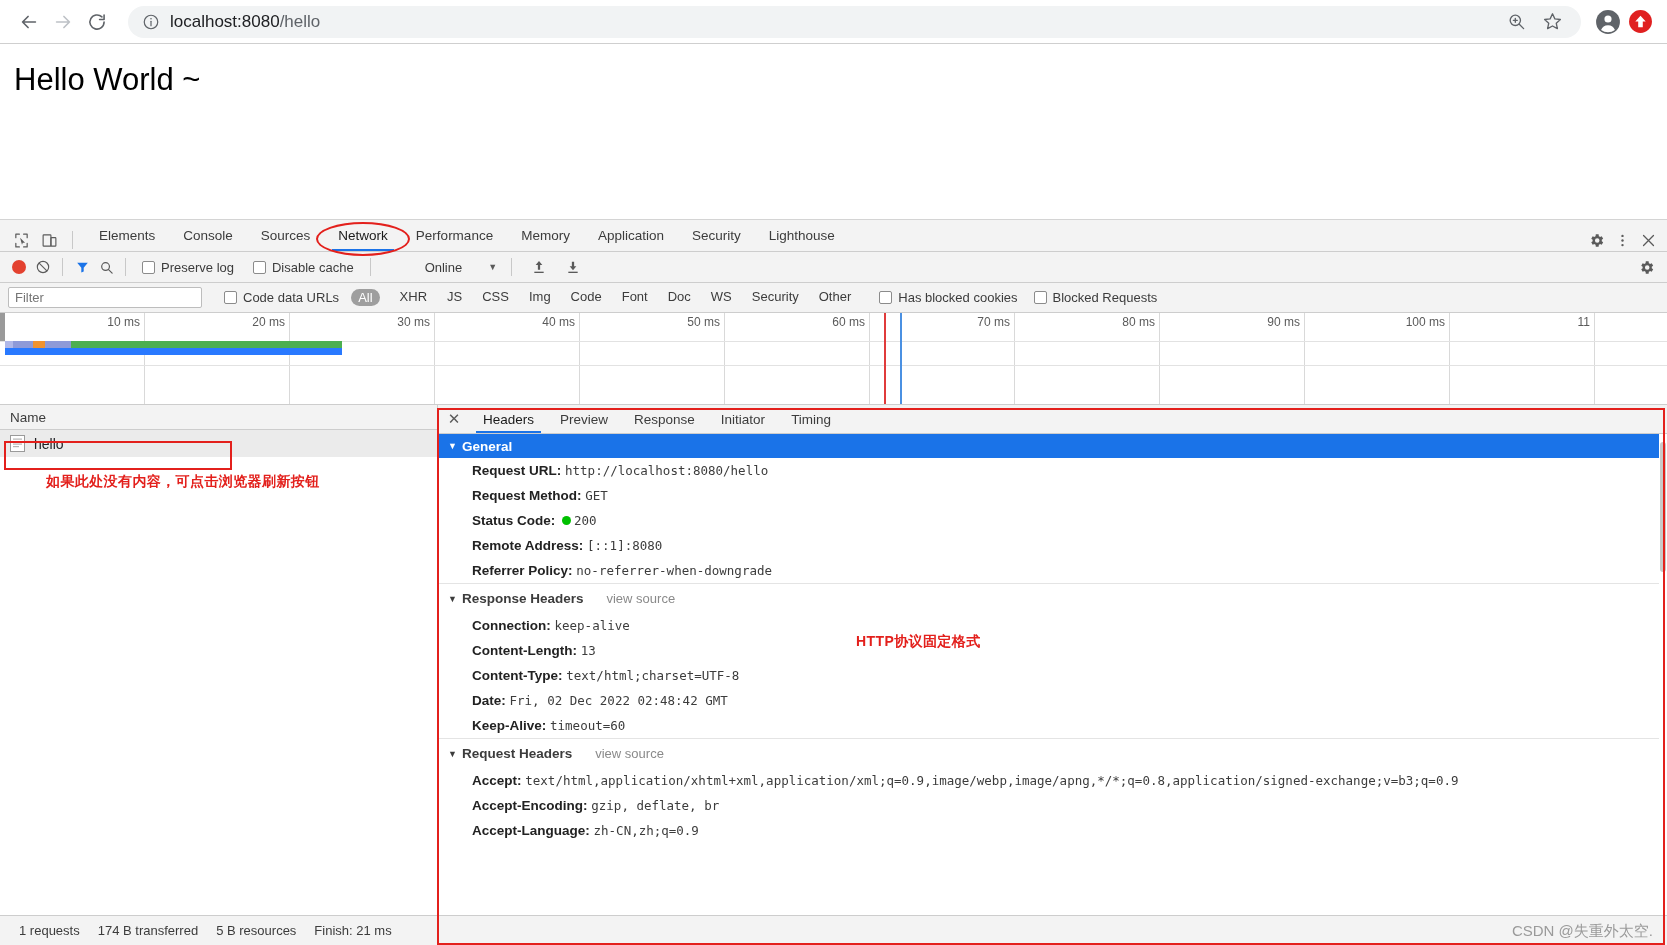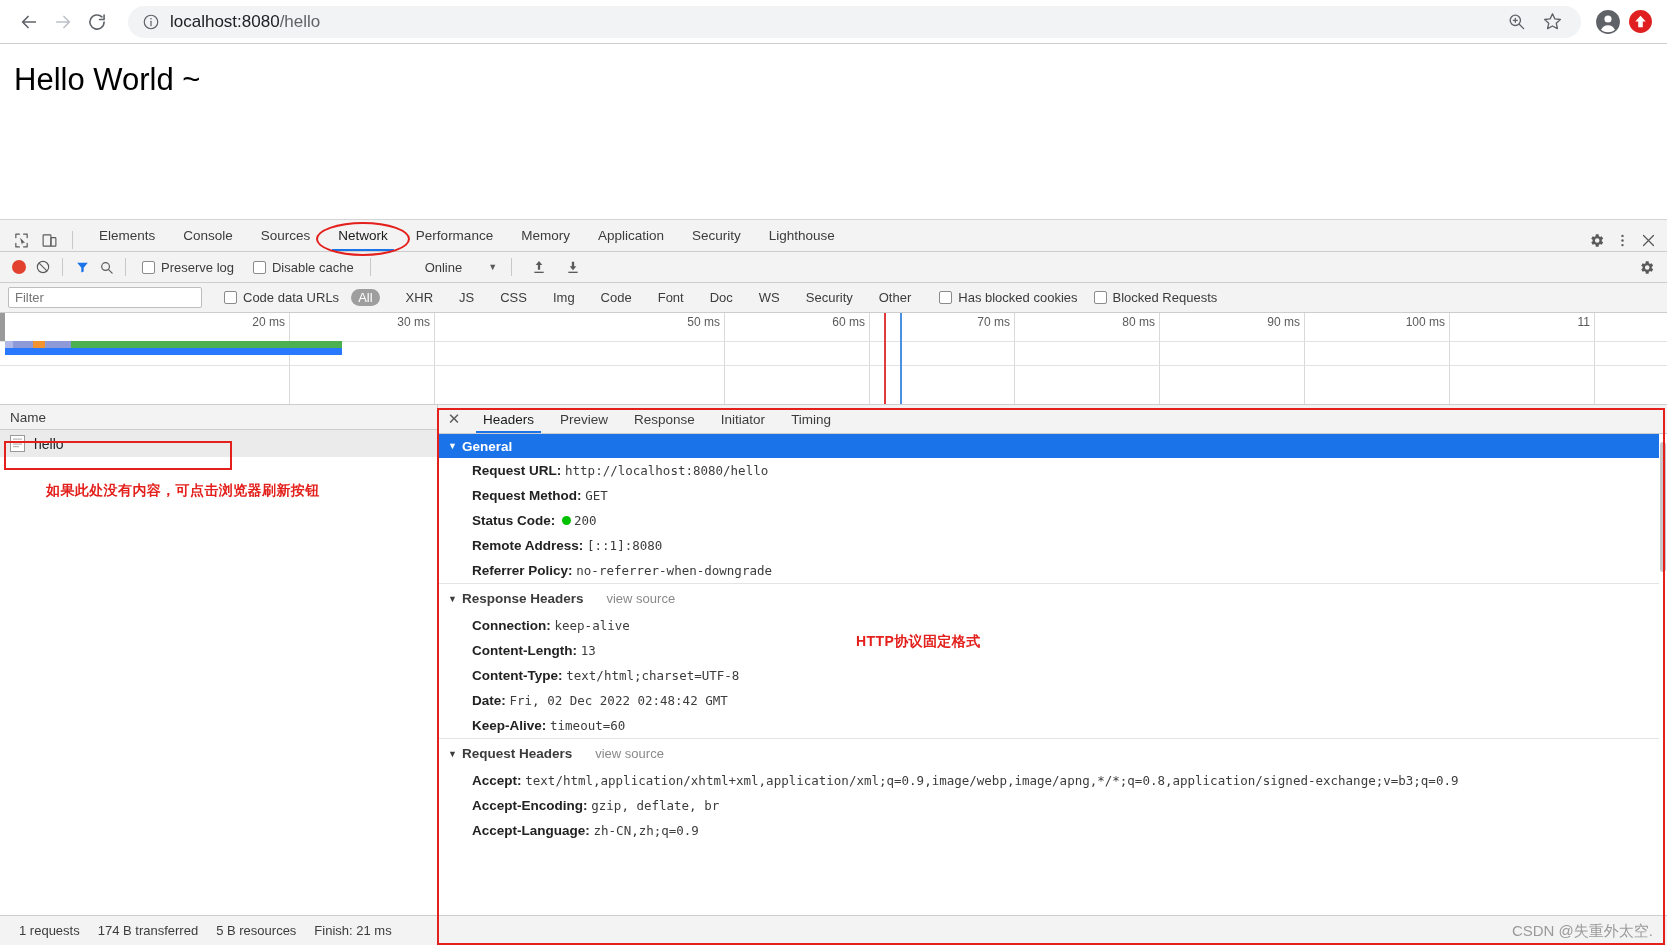--- a/index.html
+++ b/index.html
@@ -80,21 +80,21 @@
 
   .dt-filterbar {
     height:30px; display:flex; align-items:center;
     border-bottom:1px solid #cdcdcd; padding-left:8px; gap:0;
   }
   .filter-input {
     width:194px; height:21px; background:#fff; border:1px solid #bdbdbd;
     font-size:13px; color:#9a9a9a; padding:0 6px; line-height:19px;
     border-radius:2px; font-family:"Liberation Sans", sans-serif;
   }
-  .ftypes { display:flex; align-items:center; gap:26px; font-size:13px; color:#3c3c3c; }
+  .ftypes { display:flex; gap:20px; font-size:13px; color:#3c3c3c; }
   .ftype.pill {
     background:#9e9e9e; color:#fff; border-radius:9px;
     padding:1px 7px; line-height:15px;
   }
 
   
   .overview { height:92px; position:relative; background:#fff; border-bottom:1px solid #cdcdcd; }
   .ov-ruler { position:absolute; inset:0; }
   .ov-tick {
     position:absolute; top:0; bottom:0; border-right:1px solid #d9d9d9;
@@ -115,21 +115,21 @@
   .lp-header {
     height:25px; background:#f3f3f3; border-bottom:1px solid #cdcdcd;
     display:flex; align-items:center; padding-left:10px;
     font-size:13.5px; color:#3c3c3c;
   }
   .req-row {
     height:27px; display:flex; align-items:center; gap:9px;
     padding-left:10px; background:#ebebeb; font-size:14px; color:#202124;
   }
   .doc-icon { width:15px; height:17px; flex:0 0 auto; }
-  .annot-cn { margin:25px 0 0 46px; font-size:14px; color:#e3201c; font-weight:bold; letter-spacing:.4px; }
+  .annot-cn { margin:16px 0 0 46px; font-size:14px; color:#e3201c; font-weight:bold; letter-spacing:.4px; }
 
   .pane-right { flex:1 1 auto; position:relative; background:#fff; overflow:hidden; }
   .dp-tabbar {
     height:29px; display:flex; align-items:stretch;
     border-bottom:1px solid #cdcdcd; background:#f3f3f3;
   }
   .dp-close { width:32px; display:flex; align-items:center; justify-content:center; color:#5a5a5a; font-size:15px; }
   .dp-tab { padding:0 13px; display:flex; align-items:center; font-size:13.5px; color:#3c3c3c; position:relative; }
   .dp-tab.active { color:#1a1a1a; }
   .dp-tab.active::after { content:""; position:absolute; left:6px; right:6px; bottom:0; height:2.5px; background:#1a73e8; }
@@ -392,25 +392,31 @@
         <span>Has blocked cookies</span>
       </span>
       <span class="cb-wrap" style="margin-left:16px;">
         <span class="cbox"></span>
         <span>Blocked Requests</span>
       </span>
     </div>
 
     <div class="overview">
       <div class="ov-ruler">
+        <div class="ov-tick" style="left:0px; width:145px;">
+            <span>10 ms</span>
+          </div>
         <div class="ov-tick" style="left:145px; width:145px;">
             <span>20 ms</span>
           </div>
         <div class="ov-tick" style="left:290px; width:145px;">
             <span>30 ms</span>
+          </div>
+        <div class="ov-tick" style="left:435px; width:145px;">
+            <span>40 ms</span>
           </div>
         <div class="ov-tick" style="left:580px; width:145px;">
             <span>50 ms</span>
           </div>
         <div class="ov-tick" style="left:725px; width:145px;">
             <span>60 ms</span>
           </div>
         <div class="ov-tick" style="left:870px; width:145px;">
             <span>70 ms</span>
           </div>

